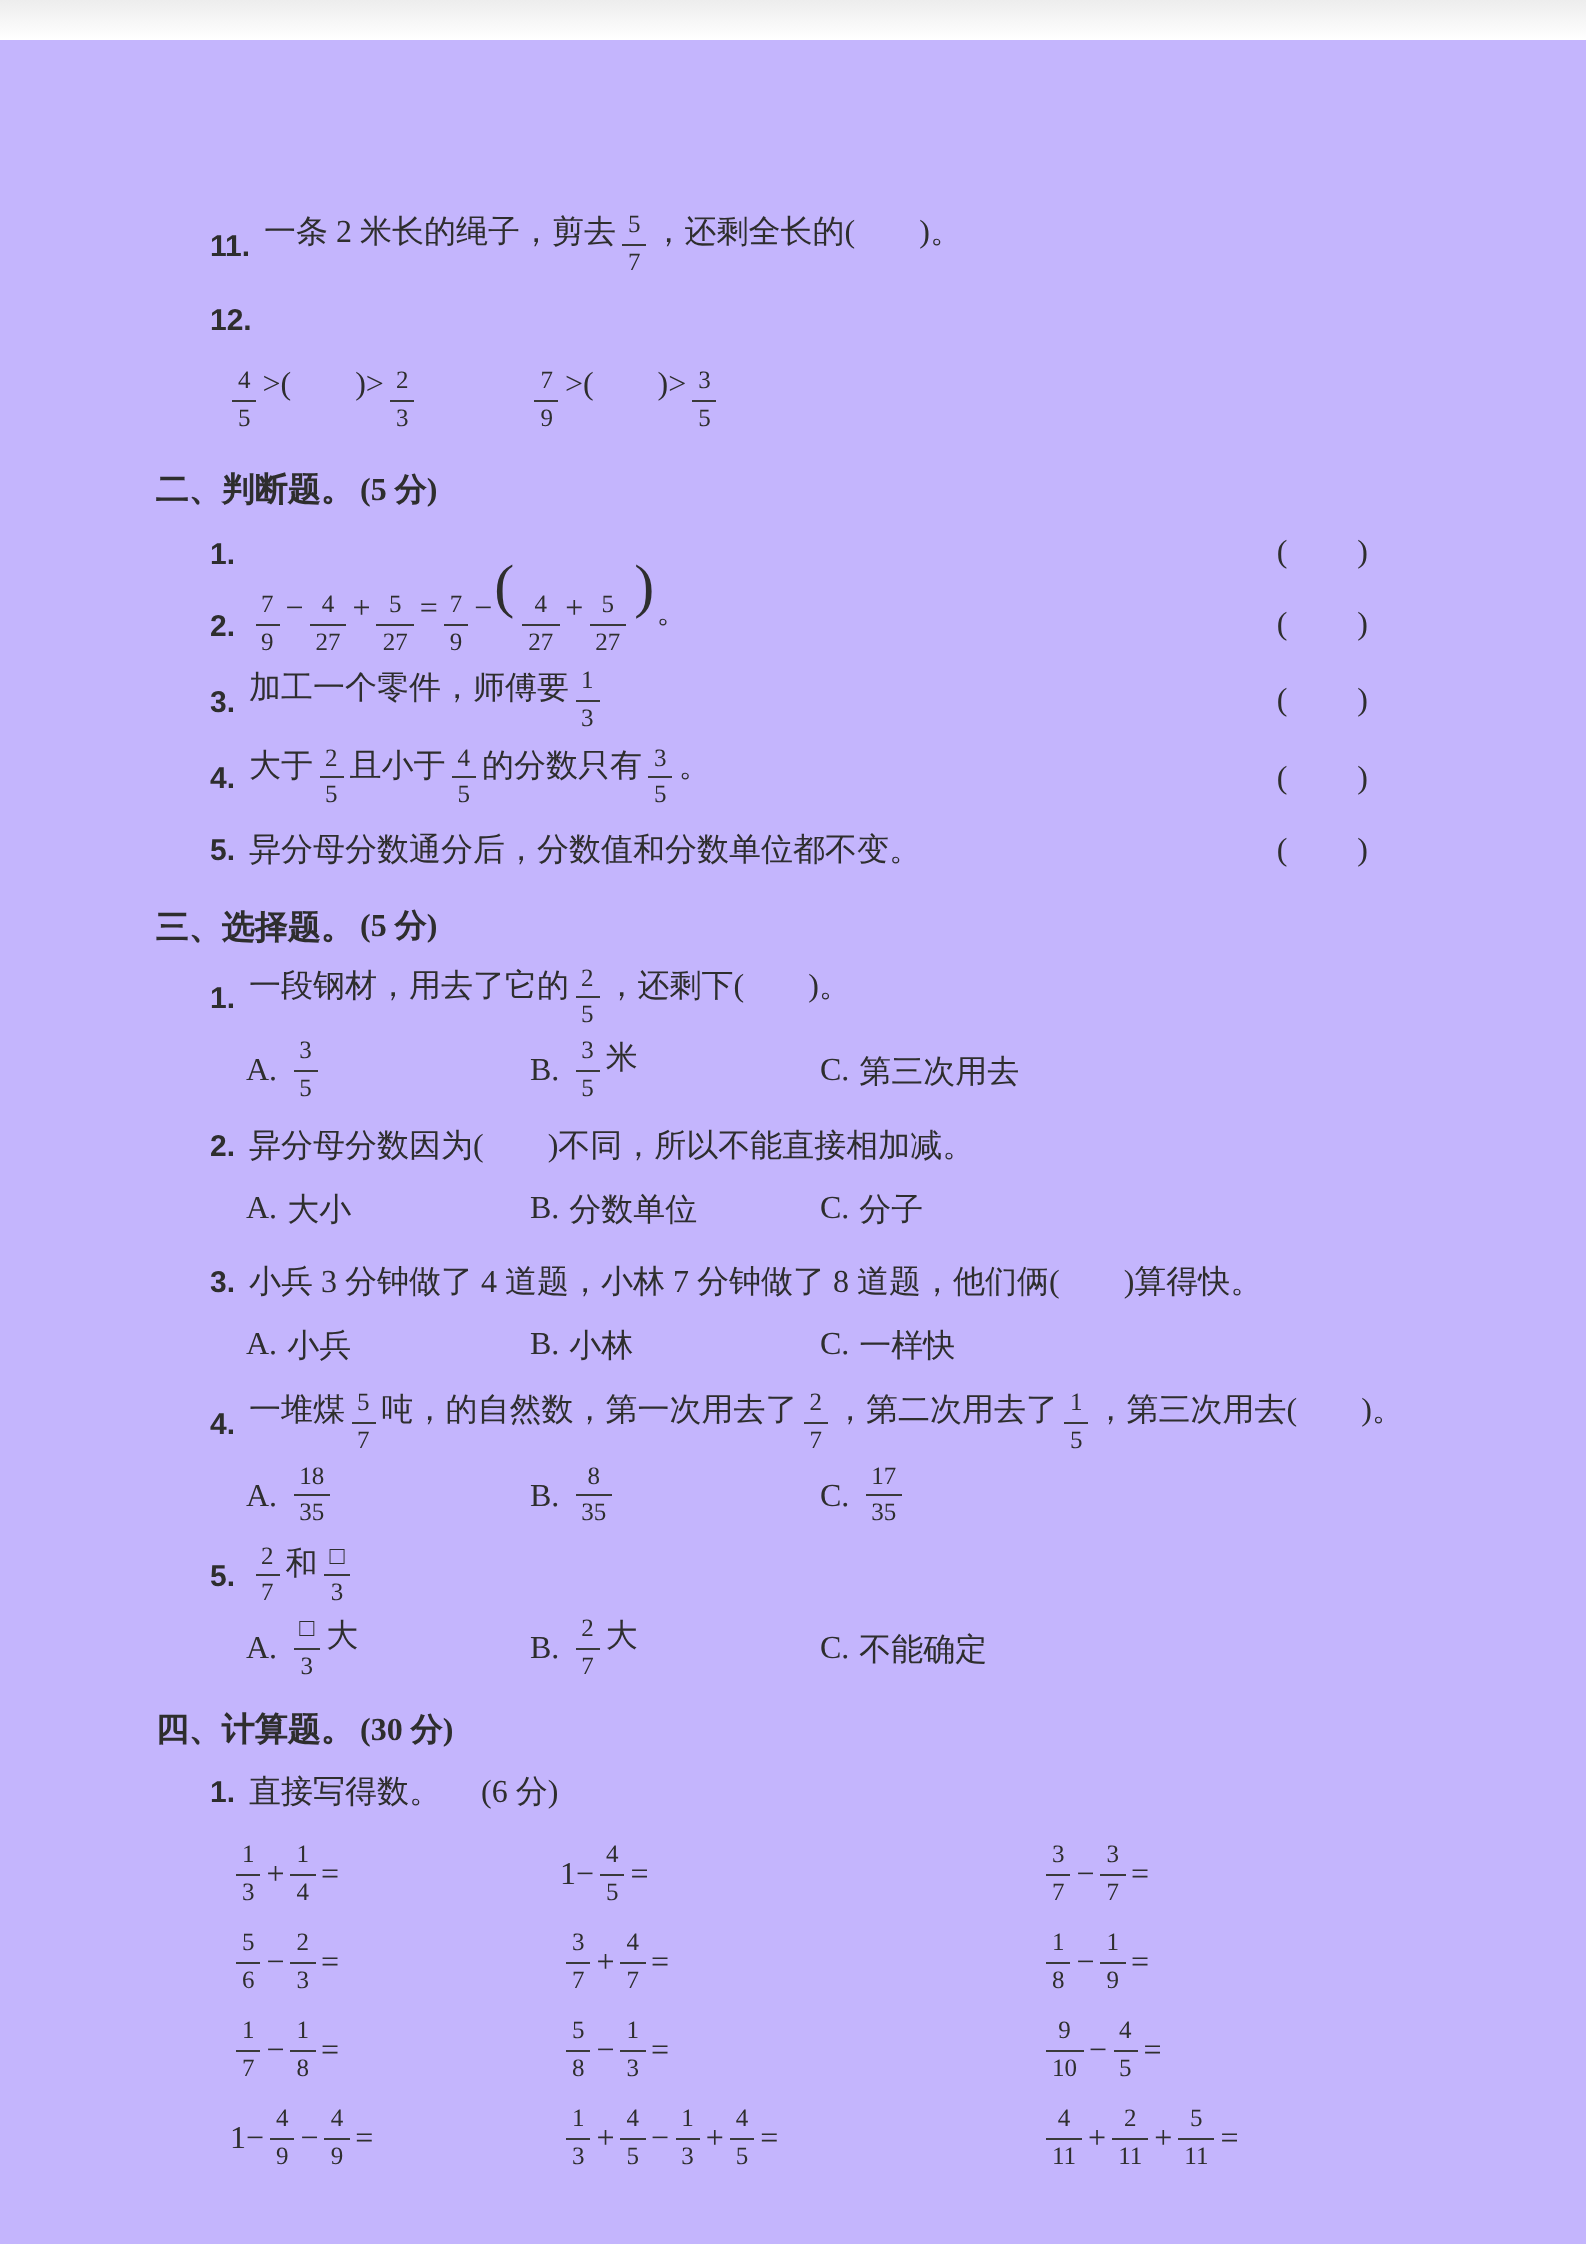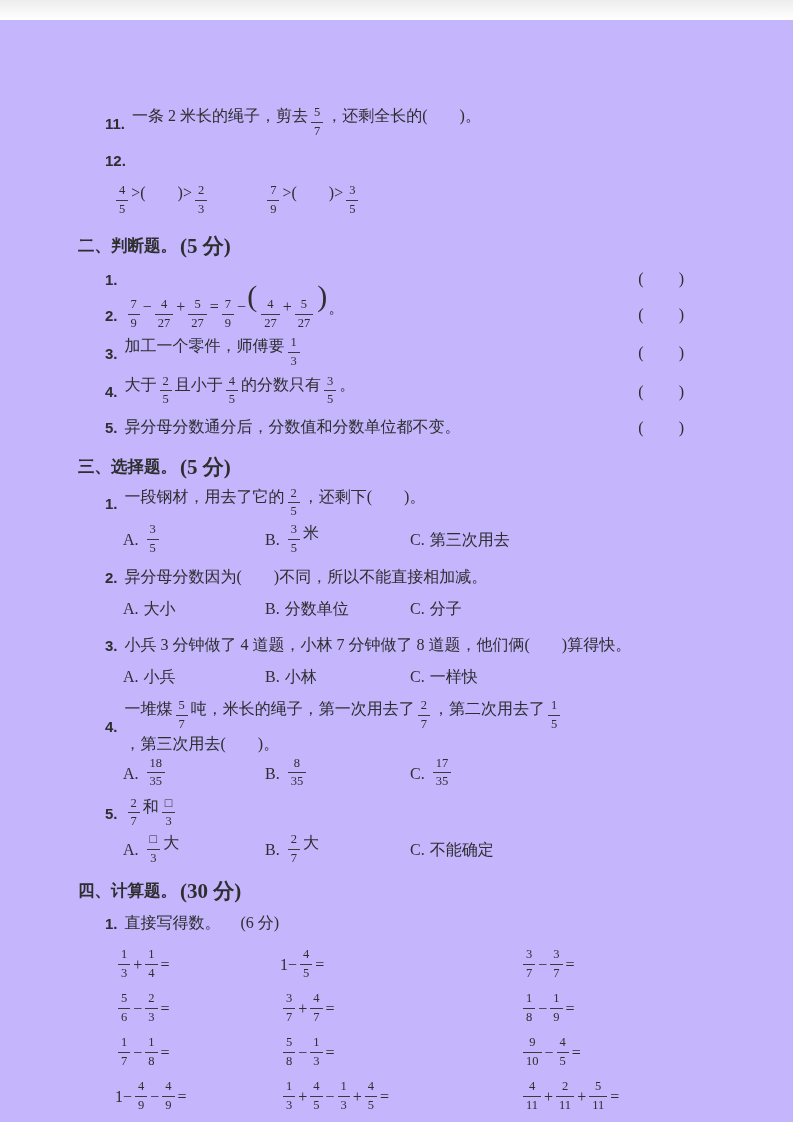--- a/index.html
+++ b/index.html
@@ -47,21 +47,21 @@
     margin:0 1px;
   }
   .hgap{display:inline-block;width:54px;}
 
   
   .sec-head{margin:10px 0 0 0;min-height:26px;display:flex;align-items:center;}
   .sec-title{
     font-weight:bold;font-size:16.5px;
     font-family:"Liberation Sans","DejaVu Sans",sans-serif;
   }
-  .sec-score{font-size:21px;margin-left:3px;}
+  .sec-score{font-size:16px;margin-left:3px;}
 
   
   .judge-row{display:flex;align-items:center;margin-left:27px;padding-right:30px;margin-top:4px;min-height:30px;}
   .judge-q{display:flex;align-items:center;flex:1;}
   .bracket{white-space:pre;margin-left:auto;letter-spacing:1px;}
 
   
   .choice-q{margin-top:6px;}
   .opts{display:flex;align-items:center;margin-left:45px;margin-top:2px;min-height:32px;}
   .opt{display:flex;align-items:center;width:142px;}
@@ -330,21 +330,21 @@
       </div>
 
       <div class="q-row choice-q">
         <span class="qnum">4.</span>
         <span class="segs">
             <span class="tx">一堆煤</span>
             <span class="frac">
               <span class="fn">5</span>
               <span class="fd">7</span>
             </span>
-            <span class="tx">吨，米长的绳子，第一次用去了</span>
+            <span class="tx">吨，的自然数，第一次用去了</span>
             <span class="frac">
               <span class="fn">2</span>
               <span class="fd">7</span>
             </span>
             <span class="tx">，第二次用去了</span>
             <span class="frac">
               <span class="fn">1</span>
               <span class="fd">5</span>
             </span>
             <span class="tx">，第三次用去(  )。</span>

